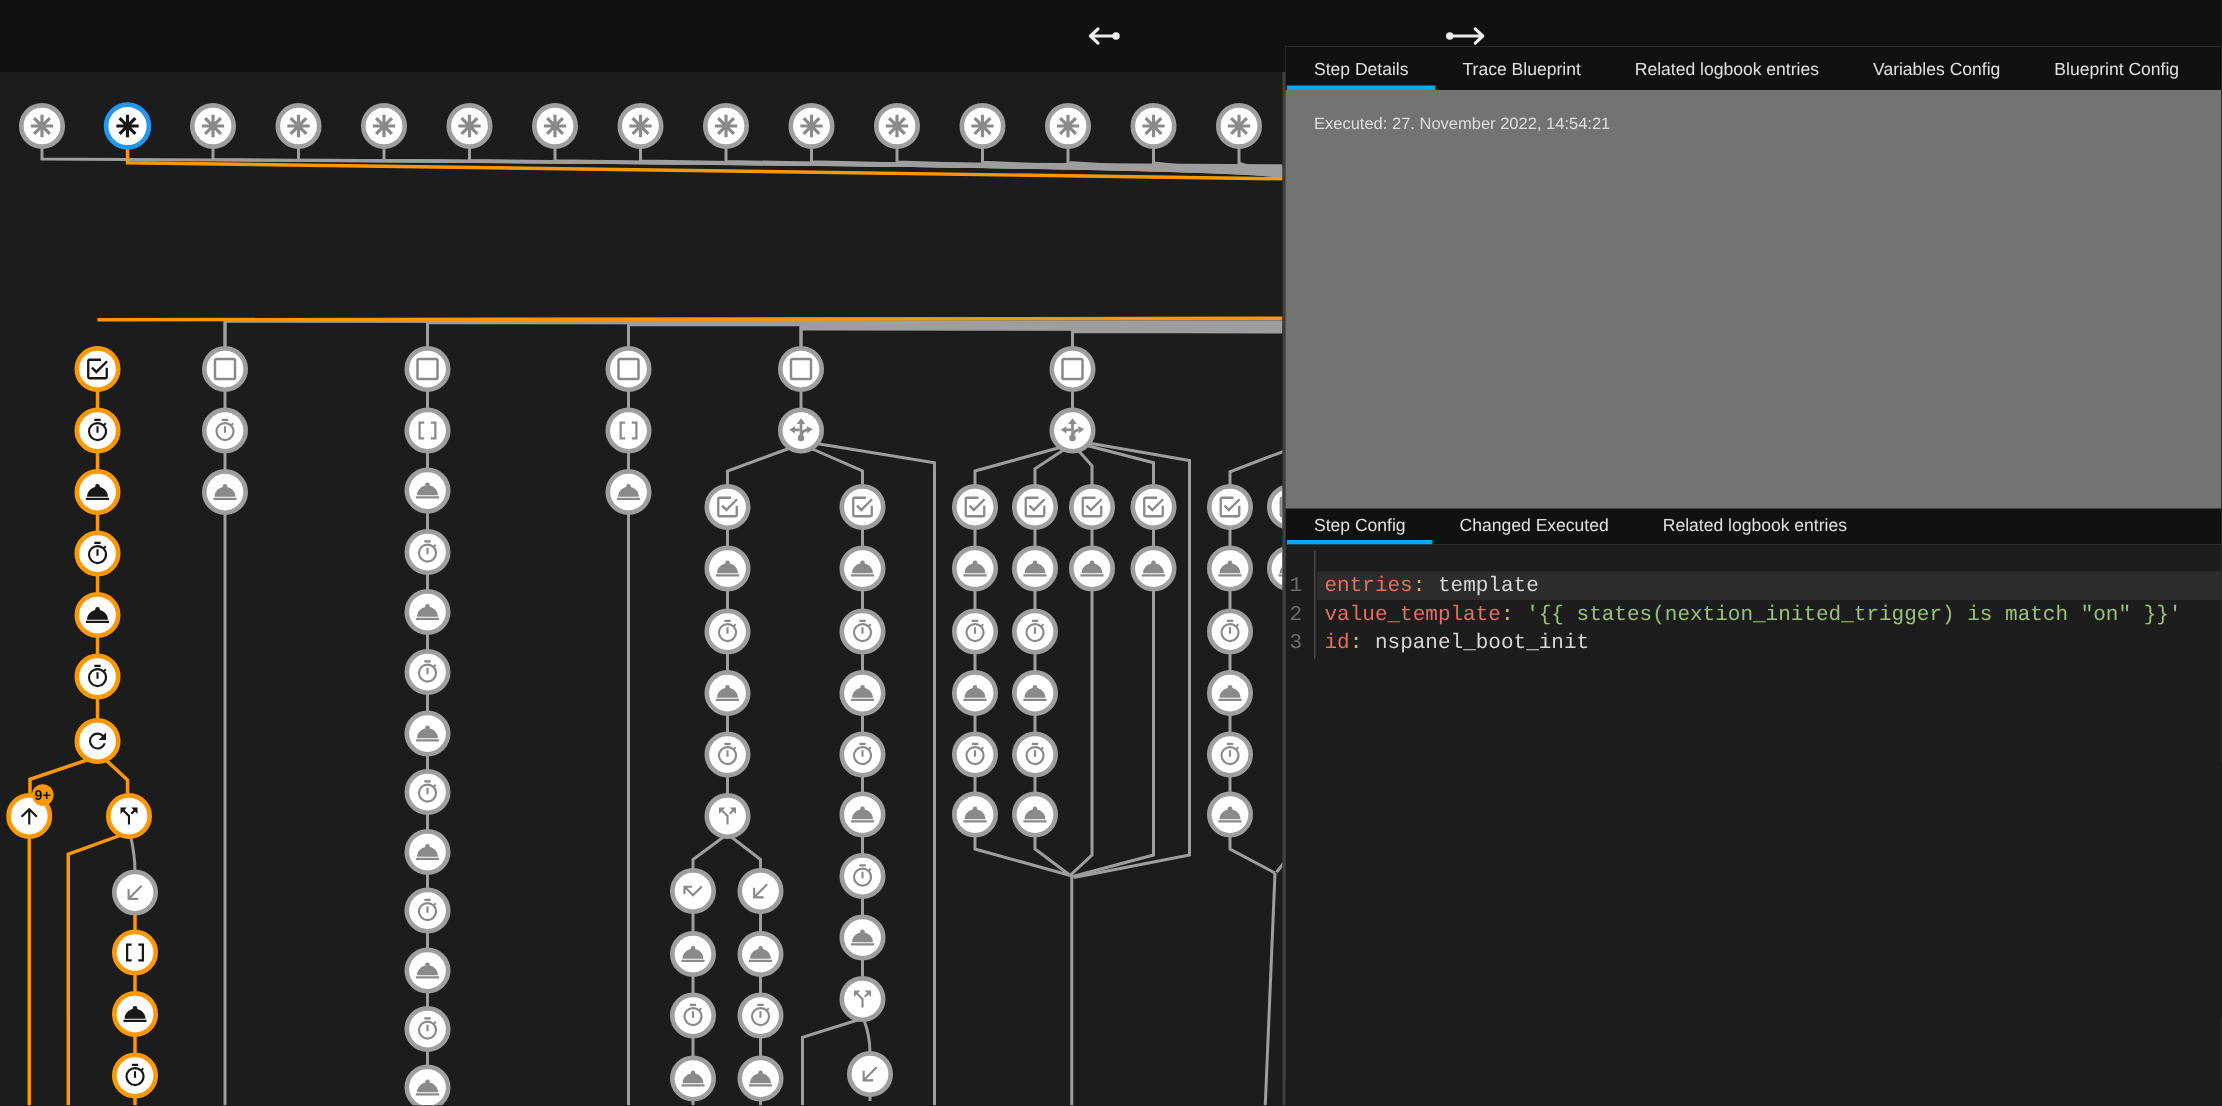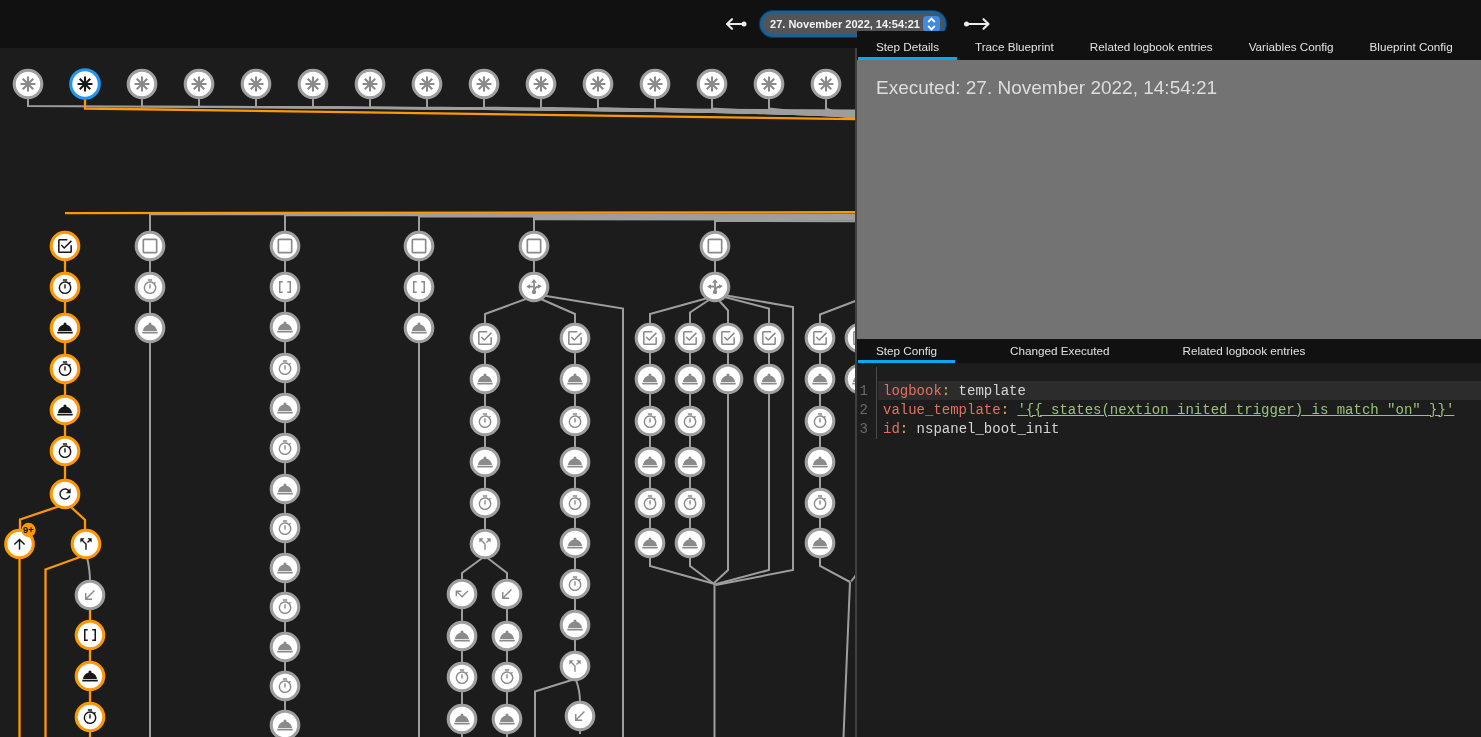--- a/index.html
+++ b/index.html
@@ -5,50 +5,41 @@
        font-family:"Liberation Sans", sans-serif; position:relative; }
 .topbar { position:absolute; left:0; top:0; width:1481px; height:48px; background:#111; }
 .graph { position:absolute; left:0; top:48px; width:855px; height:689px; background:#1c1c1c; }
 .vdiv { position:absolute; left:855px; top:48px; width:1.5px; height:689px; background:#404040; }
 .panel { position:absolute; left:857px; top:31px; width:624px; height:689px; background:#737373; }
 .tabs { position:absolute; left:0; width:624px; background:#111; display:flex; padding-left:1px; }
 .tab { color:#e1e1e1; font-size:11.7px; letter-spacing:0; text-align:center;
         padding:0 18px; line-height:26px; white-space:nowrap; position:relative; }
 .tab.act::after { content:""; position:absolute; left:0; right:0; bottom:0; height:3px; background:#03a9f4; }
 .tabs1 { top:0; height:29px; } .tabs1 .tab { line-height:29px; padding-top:1px; }
-.tabs2 { top:308px; height:24px;gap:37px; } .tabs2 .tab { line-height:24px; }
-.executed { position:absolute; left:19px; top:46px; color:#dedede; font-size:19px; }
+.tabs2 { top:308px; height:24px; } .tabs2 .tab { line-height:24px; }
+.executed { position:absolute; left:19px; top:46px; color:#dedede; font-size:11px; }
 .code { position:absolute; left:0; top:332px; width:624px; height:357px; background:#1d1d1e;
          font-family:"Liberation Mono", monospace; font-size:14px; line-height:19px; }
 .aline { position:absolute; left:21px; top:17.5px; width:603px; height:19px; background:#2c2c2d; }
 .gut { position:absolute; left:0; top:18.5px; width:11px; text-align:right; color:#6b6b6b; }
 .gsep { position:absolute; left:19px; top:4px; width:1px; height:72px; background:#4a4a4e; }
 .src { position:absolute; left:26px; top:18.5px; color:#d6d6d6; white-space:pre; }
-.k { color:#e5705f; } .c { color:#e2b55f; } .s { color:#98c379;text-decoration:underline; }
+.k { color:#e5705f; } .c { color:#e2b55f; } .s { color:#98c379; }
 .navarrow { position:absolute; top:14px; height:20px; }
 .selbtn { position:absolute; left:760px; top:11px; width:186px; height:26px; border-radius:13px;
           background:#545456; border:3px solid #1c6094; box-shadow:0 0 0 1px #0e3a5c; }
 .selbtn .txt { position:absolute; left:7px; top:4px; width:150px; text-align:center; color:#f2f2f2;
                font-size:11px; font-weight:bold; white-space:nowrap; }
 .stepper { position:absolute; right:3px; top:2px; width:17px; height:16px; border-radius:4px; background:#4289e0; }
 </style></head><body>
 <div class="topbar">
   <svg class="navarrow" style="left:724px" width="24" height="20" viewBox="0 0 24 20">
     <circle cx="20" cy="10" r="2.5" fill="#ececec"></circle>
     <path d="M20,10 H3.5 M8,5.2 L3,10 L8,14.8" stroke="#ececec" stroke-width="2.1" fill="none" stroke-linecap="round" stroke-linejoin="round"></path>
   </svg>
-  <div class="selbtn">
-    <div class="txt">27. November 2022, 14:54:21</div>
-    <div class="stepper">
-      <svg width="17" height="16" viewBox="0 0 17 16">
-        <path d="M5.2,6 L8.5,2.6 L11.8,6" stroke="#fff" stroke-width="1.8" fill="none"></path>
-        <path d="M5.2,10 L8.5,13.4 L11.8,10" stroke="#fff" stroke-width="1.8" fill="none"></path>
-      </svg>
-    </div>
-  </div>
   <svg class="navarrow" style="left:962px" width="30" height="20" viewBox="0 0 30 20">
     <circle cx="4.5" cy="10" r="2.5" fill="#ececec"></circle>
     <path d="M4.5,10 H26 M21.5,5.2 L26.5,10 L21.5,14.8" stroke="#ececec" stroke-width="2.1" fill="none" stroke-linecap="round" stroke-linejoin="round"></path>
   </svg>
 </div>
 <div class="graph"></div>
 <svg width="855" height="689" viewBox="0 48 855 689" style="position:absolute;left:0;top:48px">
     <defs>
       <symbol id="ast" viewBox="0 0 24 24">
         <path d="M12,1.8 V22.2 M1.8,12 H22.2 M4.8,4.8 L19.2,19.2 M19.2,4.8 L4.8,19.2" stroke="currentColor" stroke-width="2.9" fill="none"></path>
@@ -378,16 +369,16 @@
   <div class="executed">Executed: 27. November 2022, 14:54:21</div>
   <div class="tabs tabs2">
     <div class="tab act">Step Config</div>
     <div class="tab">Changed Executed</div>
     <div class="tab">Related logbook entries</div>
   </div>
   <div class="code">
     <div class="aline"></div>
     <div class="gut">1<br>2<br>3</div>
     <div class="gsep"></div>
-    <div class="src"><span class="k">logbook</span><span class="c">:</span> template
+    <div class="src"><span class="k">entries</span><span class="c">:</span> template
 <span class="k">value_template</span><span class="c">:</span> <span class="s">'{{ states(nextion_inited_trigger) is match "on" }}'</span>
 <span class="k">id</span><span class="c">:</span> nspanel_boot_init</div>
   </div>
 </div>
 </body></html>

